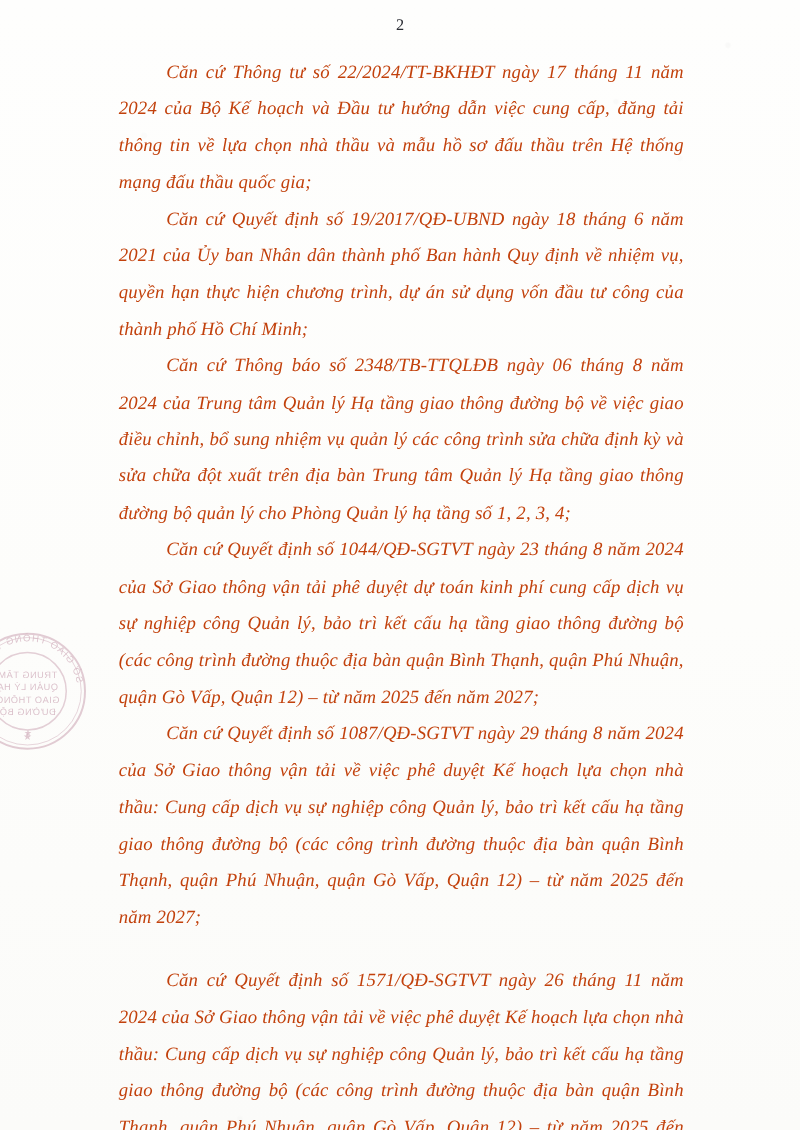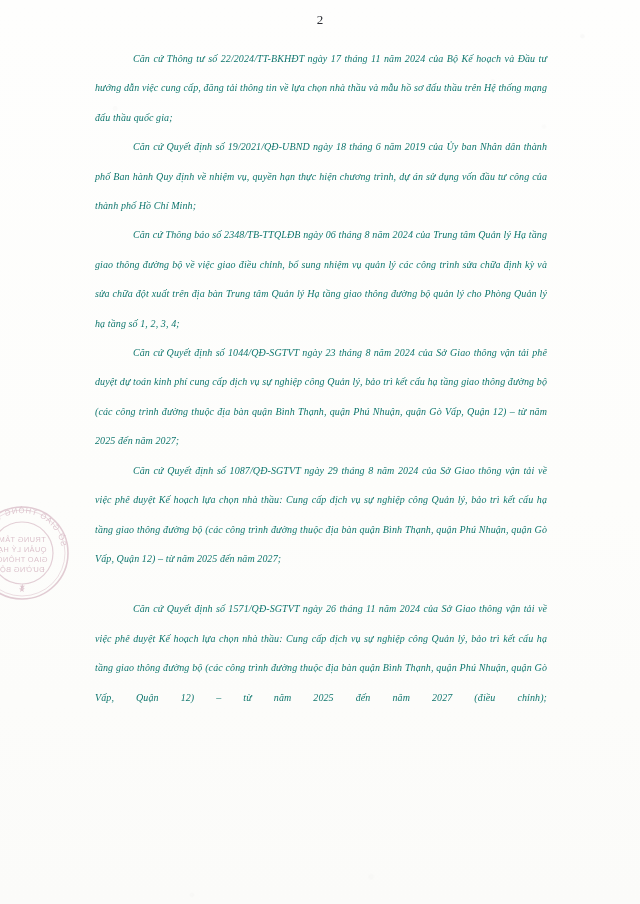--- a/index.html
+++ b/index.html
@@ -48,24 +48,24 @@
     left: 95px;
     top: 44px;
     width: 452px;
   }
 
   .para {
     margin: 0 0 0 0;
     text-align: justify;
     text-justify: inter-word;
     font-style: italic;
-    font-size: 10px;
+    font-size: 15px;
     line-height: 29.4px;
     text-indent: 38px;
-    color: #0f766e;
+    color: #c2410c;
     letter-spacing: 0.01em;
   }
   .para.gap-before {
     margin-top: 21px;
   }
   .para:last-child::after {
     content: "";
     display: inline-block;
     width: 100%;
   }
@@ -117,21 +117,21 @@
         <text x="56" y="55" font-size="7.4">QUẢN LÝ HẠ</text>
         <text x="56" y="65" font-size="7.4">GIAO THÔNG</text>
         <text x="56" y="75" font-size="7.4">ĐƯỜNG BỘ</text>
       </g>
       <text x="56" y="95" font-size="8" fill="#b9849a" opacity="0.8" text-anchor="middle" font-family="Liberation Sans, sans-serif">★</text>
     </svg>
   </div>
 
   <div id="body-text">
     <p class="para">Căn cứ Thông tư số 22/2024/TT-BKHĐT ngày 17 tháng 11 năm 2024 của Bộ Kế hoạch và Đầu tư hướng dẫn việc cung cấp, đăng tải thông tin về lựa chọn nhà thầu và mẫu hồ sơ đấu thầu trên Hệ thống mạng đấu thầu quốc gia;</p>
-    <p class="para">Căn cứ Quyết định số 19/2021/QĐ-UBND ngày 18 tháng 6 năm 2019 của Ủy ban Nhân dân thành phố Ban hành Quy định về nhiệm vụ, quyền hạn thực hiện chương trình, dự án sử dụng vốn đầu tư công của thành phố Hồ Chí Minh;</p>
+    <p class="para">Căn cứ Quyết định số 19/2017/QĐ-UBND ngày 18 tháng 6 năm 2021 của Ủy ban Nhân dân thành phố Ban hành Quy định về nhiệm vụ, quyền hạn thực hiện chương trình, dự án sử dụng vốn đầu tư công của thành phố Hồ Chí Minh;</p>
     <p class="para">Căn cứ Thông báo số 2348/TB-TTQLĐB ngày 06 tháng 8 năm 2024 của Trung tâm Quản lý Hạ tầng giao thông đường bộ về việc giao điều chỉnh, bổ sung nhiệm vụ quản lý các công trình sửa chữa định kỳ và sửa chữa đột xuất trên địa bàn Trung tâm Quản lý Hạ tầng giao thông đường bộ quản lý cho Phòng Quản lý hạ tầng số 1, 2, 3, 4;</p>
     <p class="para">Căn cứ Quyết định số 1044/QĐ-SGTVT ngày 23 tháng 8 năm 2024 của Sở Giao thông vận tải phê duyệt dự toán kinh phí cung cấp dịch vụ sự nghiệp công Quản lý, bảo trì kết cấu hạ tầng giao thông đường bộ (các công trình đường thuộc địa bàn quận Bình Thạnh, quận Phú Nhuận, quận Gò Vấp, Quận 12) – từ năm 2025 đến năm 2027;</p>
     <p class="para">Căn cứ Quyết định số 1087/QĐ-SGTVT ngày 29 tháng 8 năm 2024 của Sở Giao thông vận tải về việc phê duyệt Kế hoạch lựa chọn nhà thầu: Cung cấp dịch vụ sự nghiệp công Quản lý, bảo trì kết cấu hạ tầng giao thông đường bộ (các công trình đường thuộc địa bàn quận Bình Thạnh, quận Phú Nhuận, quận Gò Vấp, Quận 12) – từ năm 2025 đến năm 2027;</p>
     <p class="para gap-before">Căn cứ Quyết định số 1571/QĐ-SGTVT ngày 26 tháng 11 năm 2024 của Sở Giao thông vận tải về việc phê duyệt Kế hoạch lựa chọn nhà thầu: Cung cấp dịch vụ sự nghiệp công Quản lý, bảo trì kết cấu hạ tầng giao thông đường bộ (các công trình đường thuộc địa bàn quận Bình Thạnh, quận Phú Nhuận, quận Gò Vấp, Quận 12) – từ năm 2025 đến năm 2027 (điều chỉnh);</p>
 
   </div>
 
 </div>
 
 </body></html>

